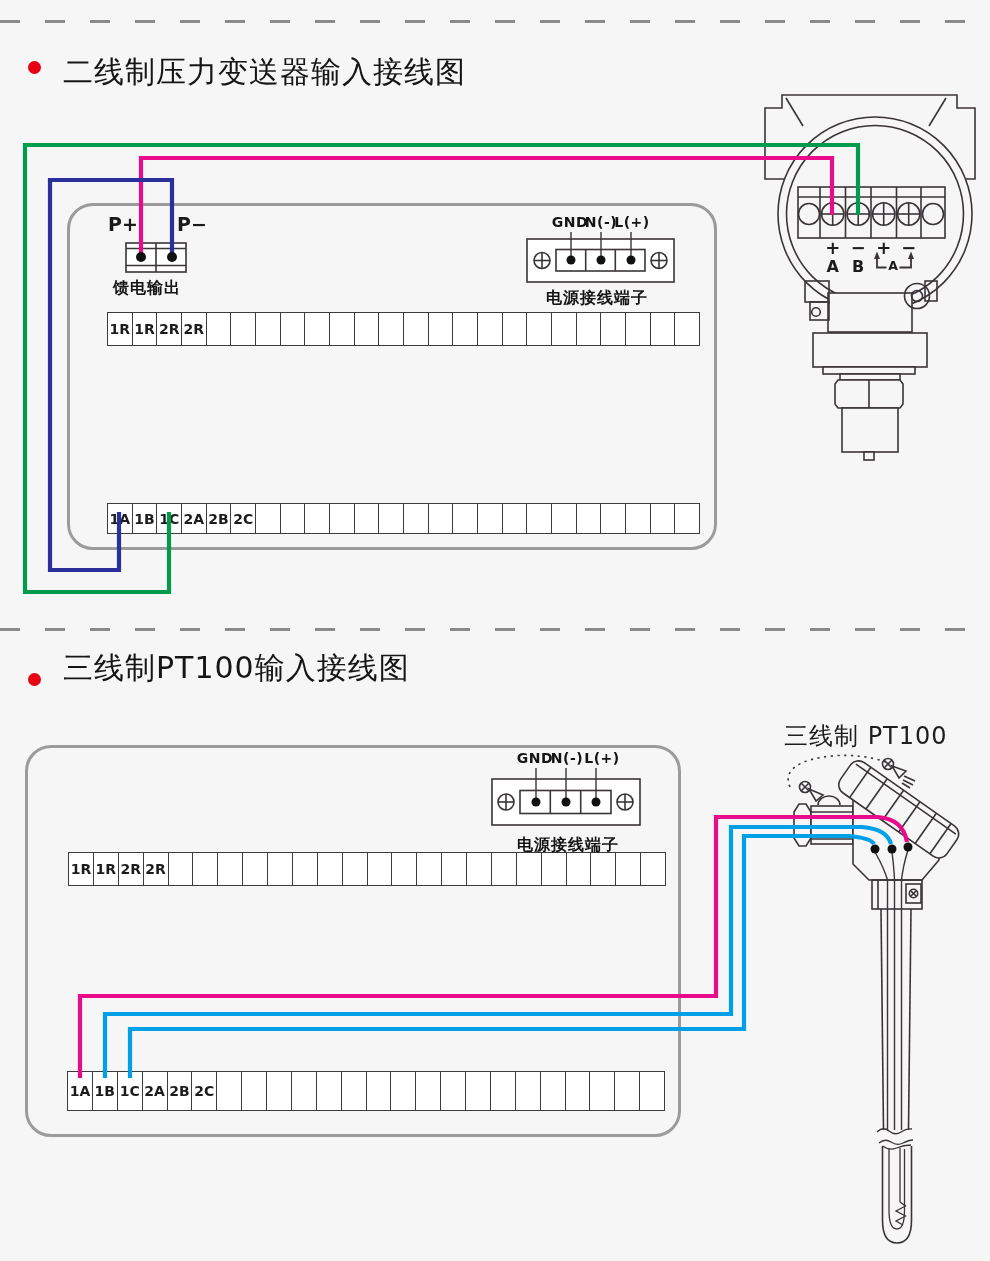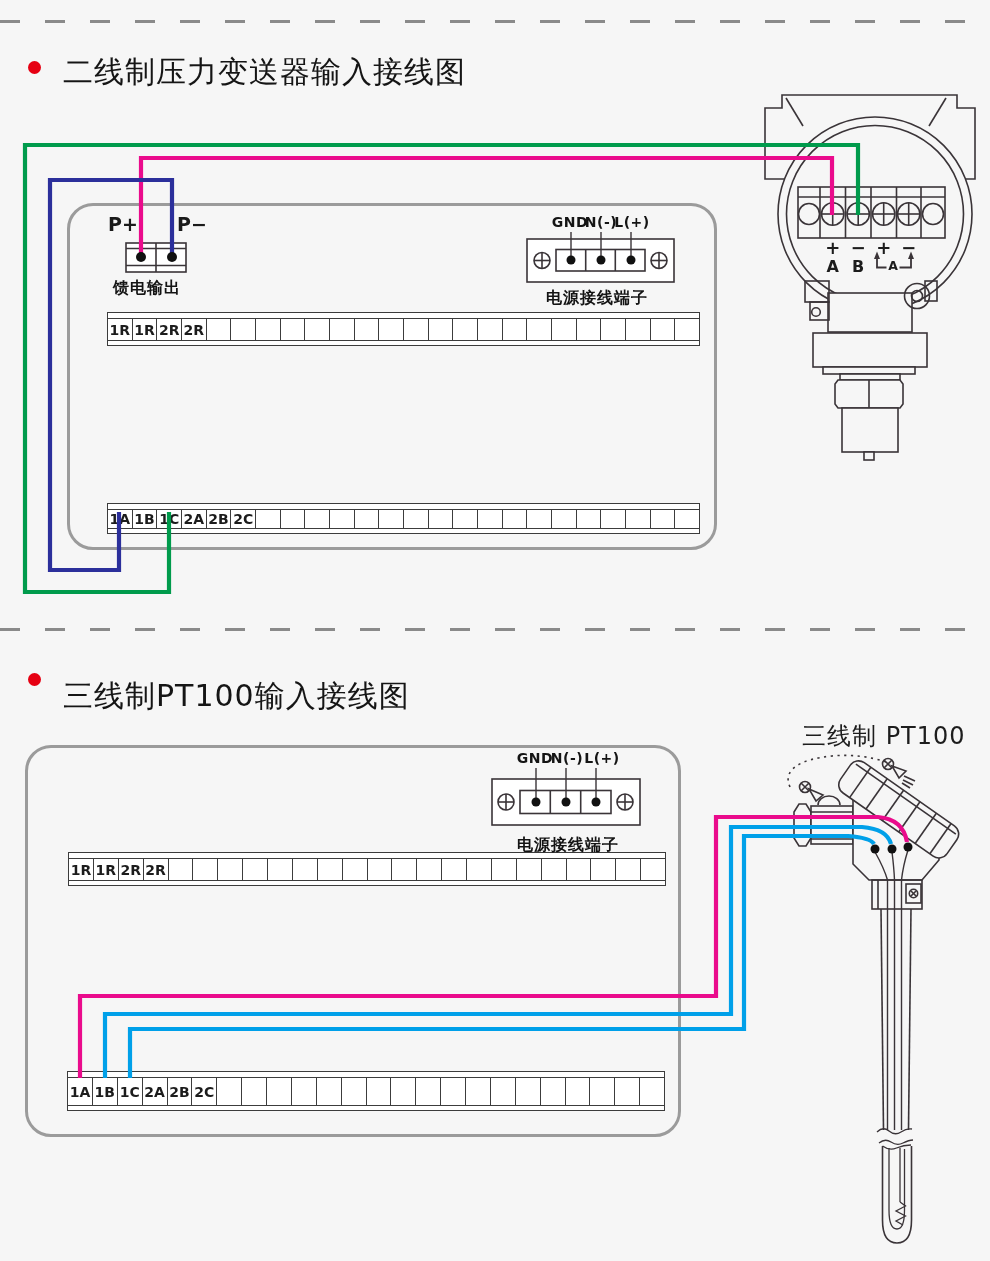--- a/index.html
+++ b/index.html
@@ -6,21 +6,21 @@
   body{width:990px;height:1261px;position:relative;overflow:hidden;
        font-family:"DejaVu Sans","Liberation Sans",sans-serif;}
   .page{position:absolute;left:0;top:0;width:990px;height:1261px;background:#f6f6f6;}
   .dash{position:absolute;left:0;width:990px;height:3px;
         background:repeating-linear-gradient(to right,#8a8a8a 0 20px,transparent 20px 45px);}
   .bullet{position:absolute;width:13px;height:13px;border-radius:50%;}
   .heading{position:absolute;font-size:30px;letter-spacing:1px;color:#151515;white-space:nowrap;}
   .devlabel{position:absolute;font-size:24px;letter-spacing:1px;color:#1d1d1d;white-space:nowrap;}
   .panel{position:absolute;border:3.5px solid #9b9b9b;border-radius:26px;box-sizing:border-box;}
   .strip{position:absolute;background:#fff;border:1.6px solid #3c3c3c;box-sizing:border-box;
-         display:flex;flex-direction:column;}
+         display:flex;}
   .strip .band-top{height:5px;border-bottom:1.6px solid #3c3c3c;}
   .strip .cells{flex:1;display:flex;}
   .strip .cell{flex:1;border-right:1.6px solid #3c3c3c;display:flex;align-items:center;
                justify-content:center;font-weight:bold;font-size:14px;color:#1c1c1c;
                overflow:hidden;}
   .strip .cell:last-child{border-right:none;}
   .strip .band-bottom{height:4px;border-top:1.6px solid #3c3c3c;}
   .lbl{position:absolute;transform:translateX(-50%);white-space:nowrap;color:#141414;}
   .pm{font-weight:bold;font-size:19px;color:#1a1a1a;}
   .pwr{font-weight:bold;font-size:14px;letter-spacing:0.5px;}
@@ -96,22 +96,22 @@
         <div class="cell"></div>
         <div class="cell"></div>
         <div class="cell"></div>
         <div class="cell"></div>
         <div class="cell"></div>
       </div>
     <div class="band-bottom"></div>
   </div>
 
   <div class="bullet" style="left: 28px; top: 673px; background: rgb(230, 0, 18);"></div>
-  <div class="heading ztext" style="left:63px;top:676px">三线制PT100输入接线图</div>
-  <div class="devlabel ztext" style="left:802px;top:720px">三线制 PT100</div>
+  <div class="heading ztext" style="left:63px;top:648px">三线制PT100输入接线图</div>
+  <div class="devlabel ztext" style="left:784px;top:720px">三线制 PT100</div>
 
   <div class="panel zpanel" style="left:25px;top:745px;width:656px;height:392px"></div>
   <div class="strip zstrip" style="left:68px;top:852px;width:598px;height:34px">
     <div class="band-top"></div>
     <div class="cells">
         <div class="cell">1R</div>
         <div class="cell">1R</div>
         <div class="cell">2R</div>
         <div class="cell">2R</div>
         <div class="cell"></div>

